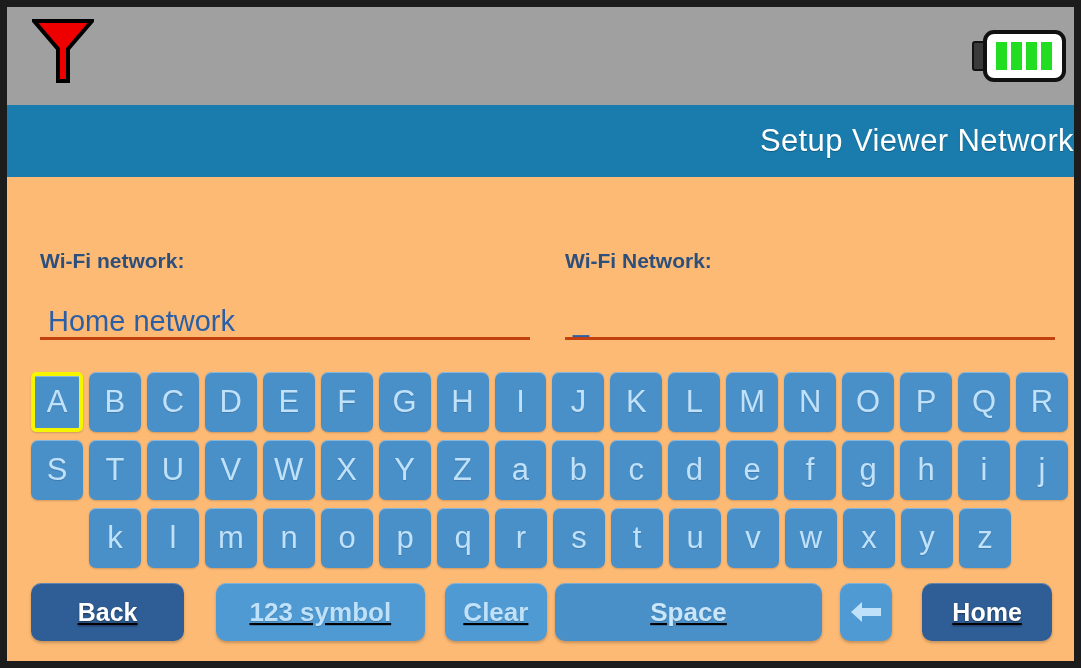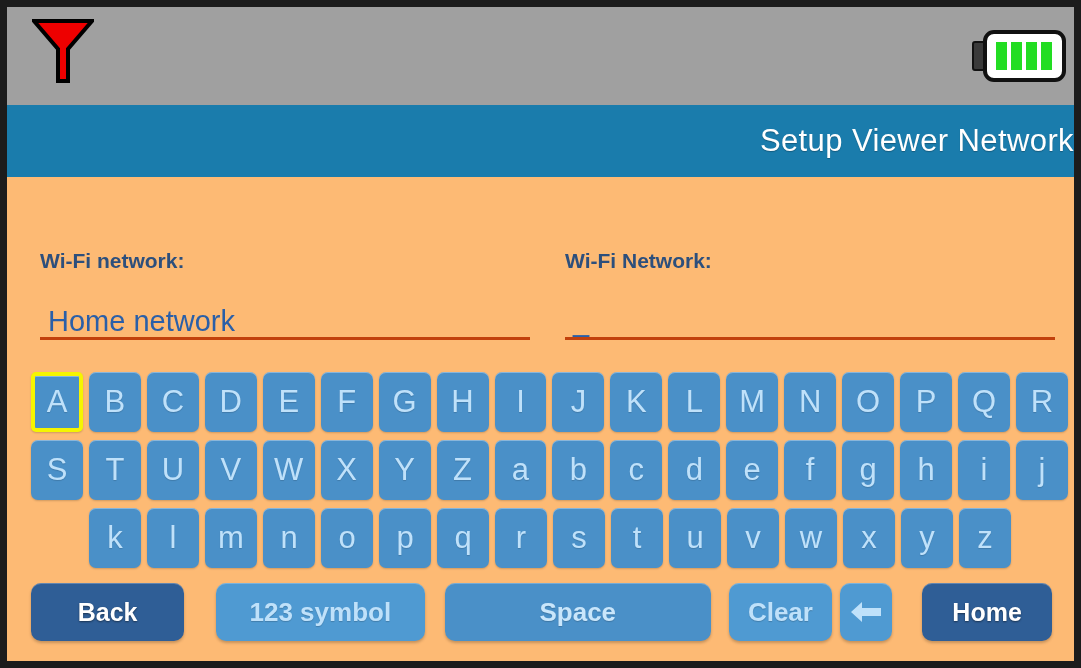--- a/index.html
+++ b/index.html
@@ -153,20 +153,21 @@
 
   
   .btnrow {
     display: flex;
     align-items: center;
     height: 68px;
     padding-left: 24px;
     padding-right: 22px;
     box-sizing: border-box;
     margin-top: 4px;
+    text-decoration: underline;
   }
   .btn {
     height: 58px;
     border-radius: 10px;
     display: flex;
     align-items: center;
     justify-content: center;
     box-sizing: border-box;
     user-select: none;
     box-shadow: inset 0 1px 0 rgba(255,255,255,0.25),
@@ -302,22 +303,22 @@
           <div class="key">v</div>
           <div class="key">w</div>
           <div class="key">x</div>
           <div class="key">y</div>
           <div class="key">z</div>
         </div>
 
       <div class="btnrow">
         <div class="btn btn-dark" id="back-button">Back</div>
         <div class="btn btn-light" id="symbol-button">123 symbol</div>
+        <div class="btn btn-light" id="clear-button">Clear</div>
         <div class="btn btn-mid" id="space-button">Space</div>
-        <div class="btn btn-light" id="clear-button">Clear</div>
         <div class="btn btn-light" id="backspace-button">
           <svg class="bk-arrow" viewBox="0 0 34 24">
             <path d="M13 2 L13 8 L32 8 L32 16 L13 16 L13 22 L2 12 Z" fill="#bfe1fa"></path>
           </svg>
         </div>
         <div class="btn btn-dark" id="next-button">Home</div>
       </div>
     </div>
 
   </div>

